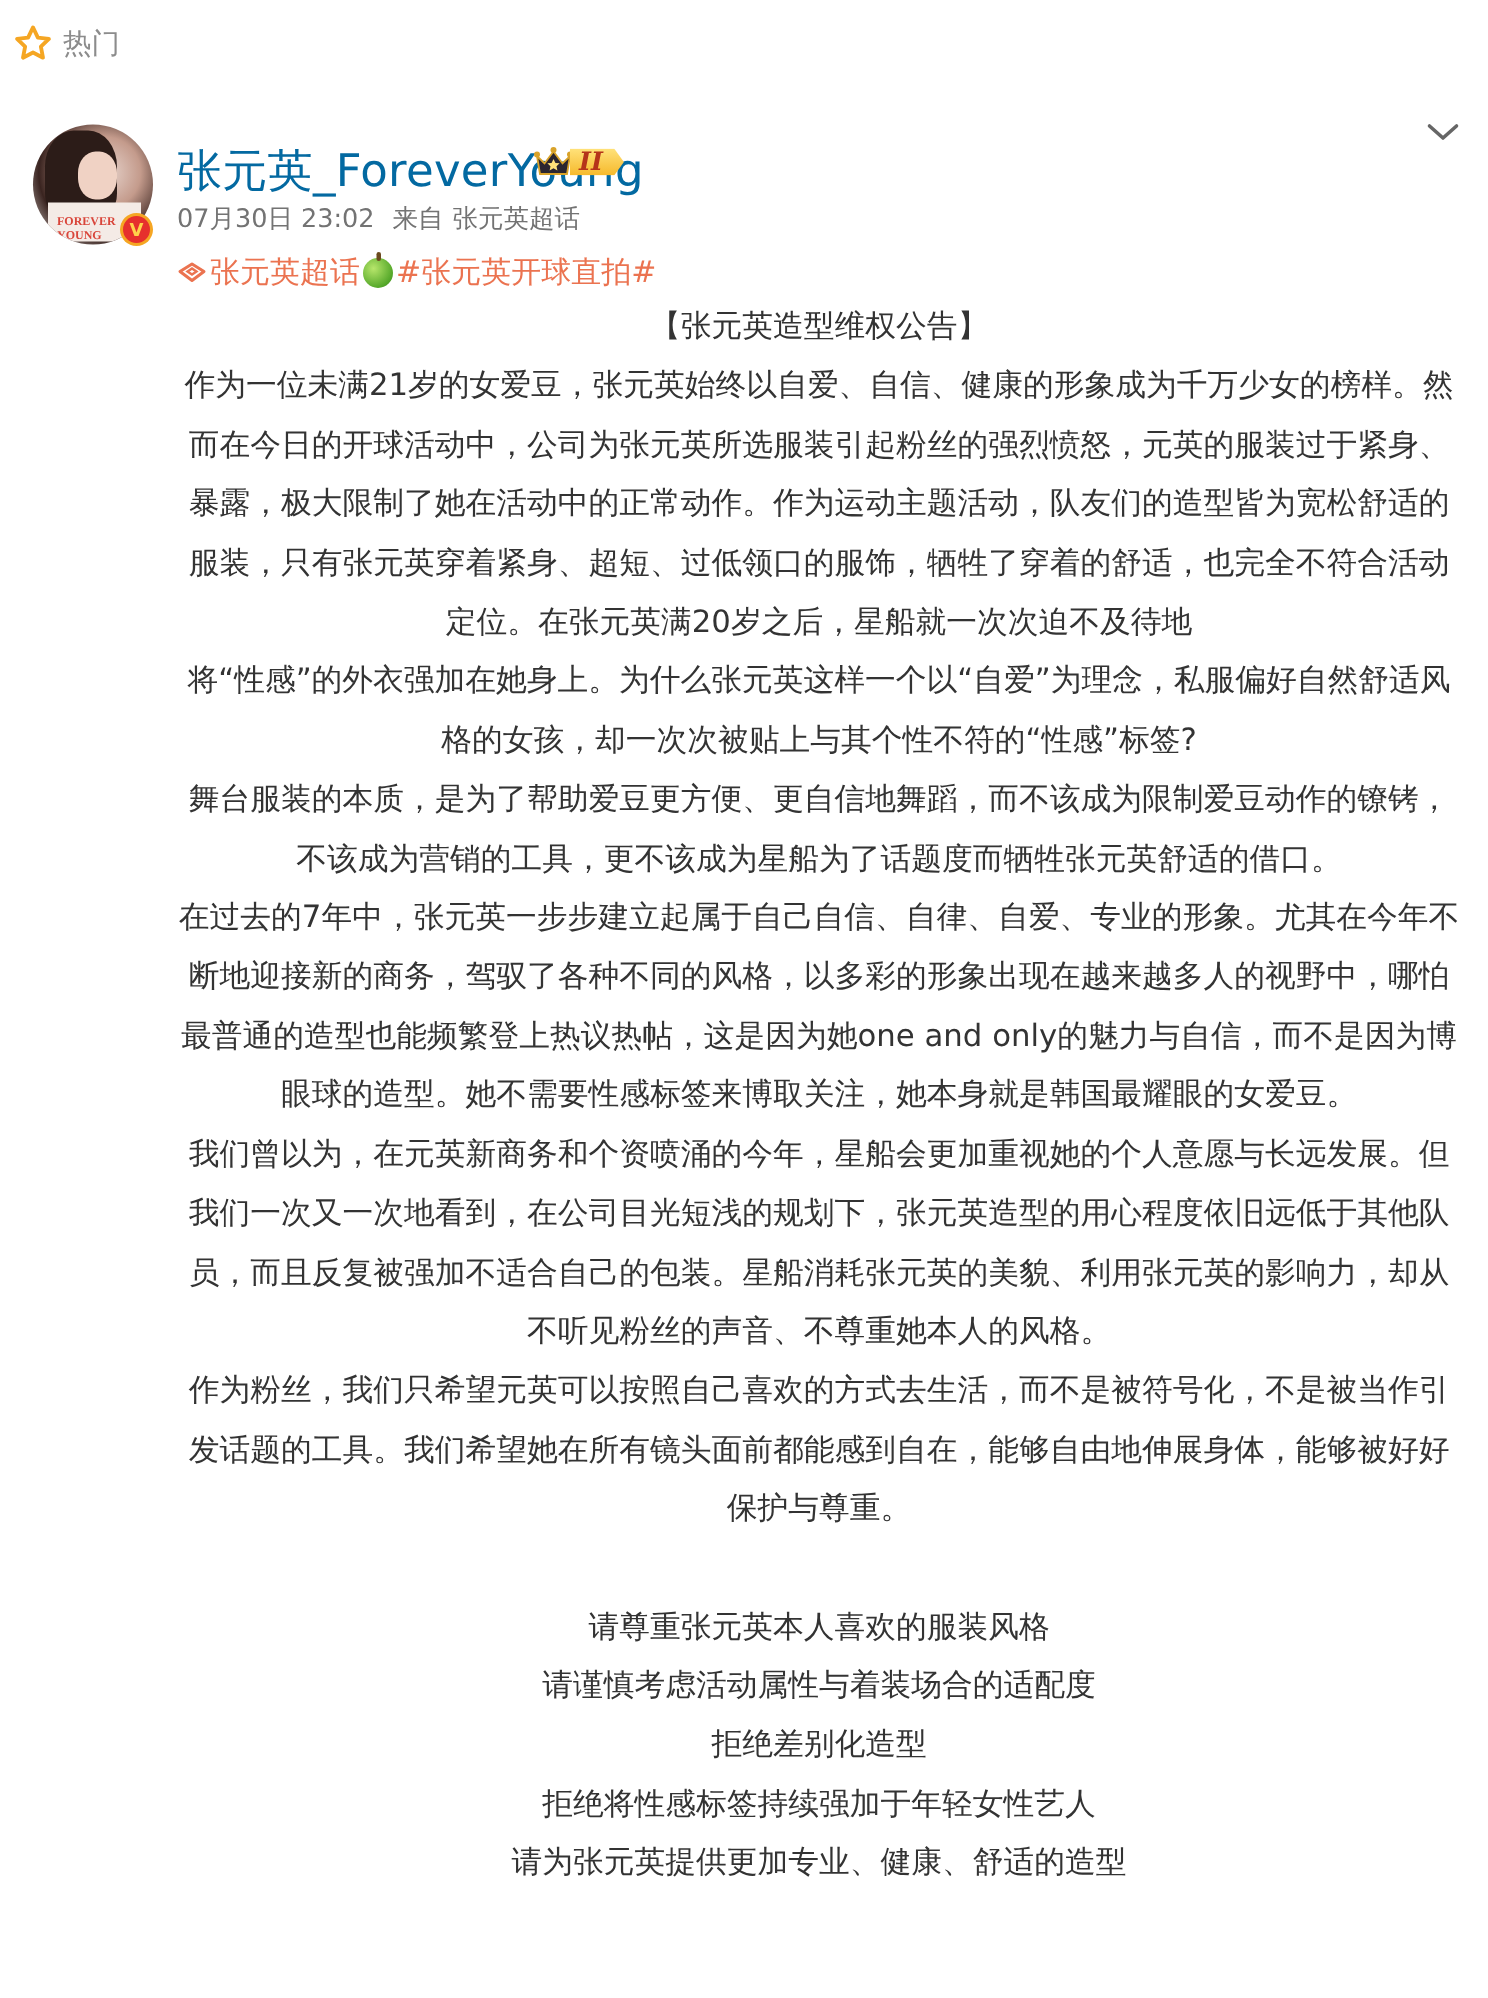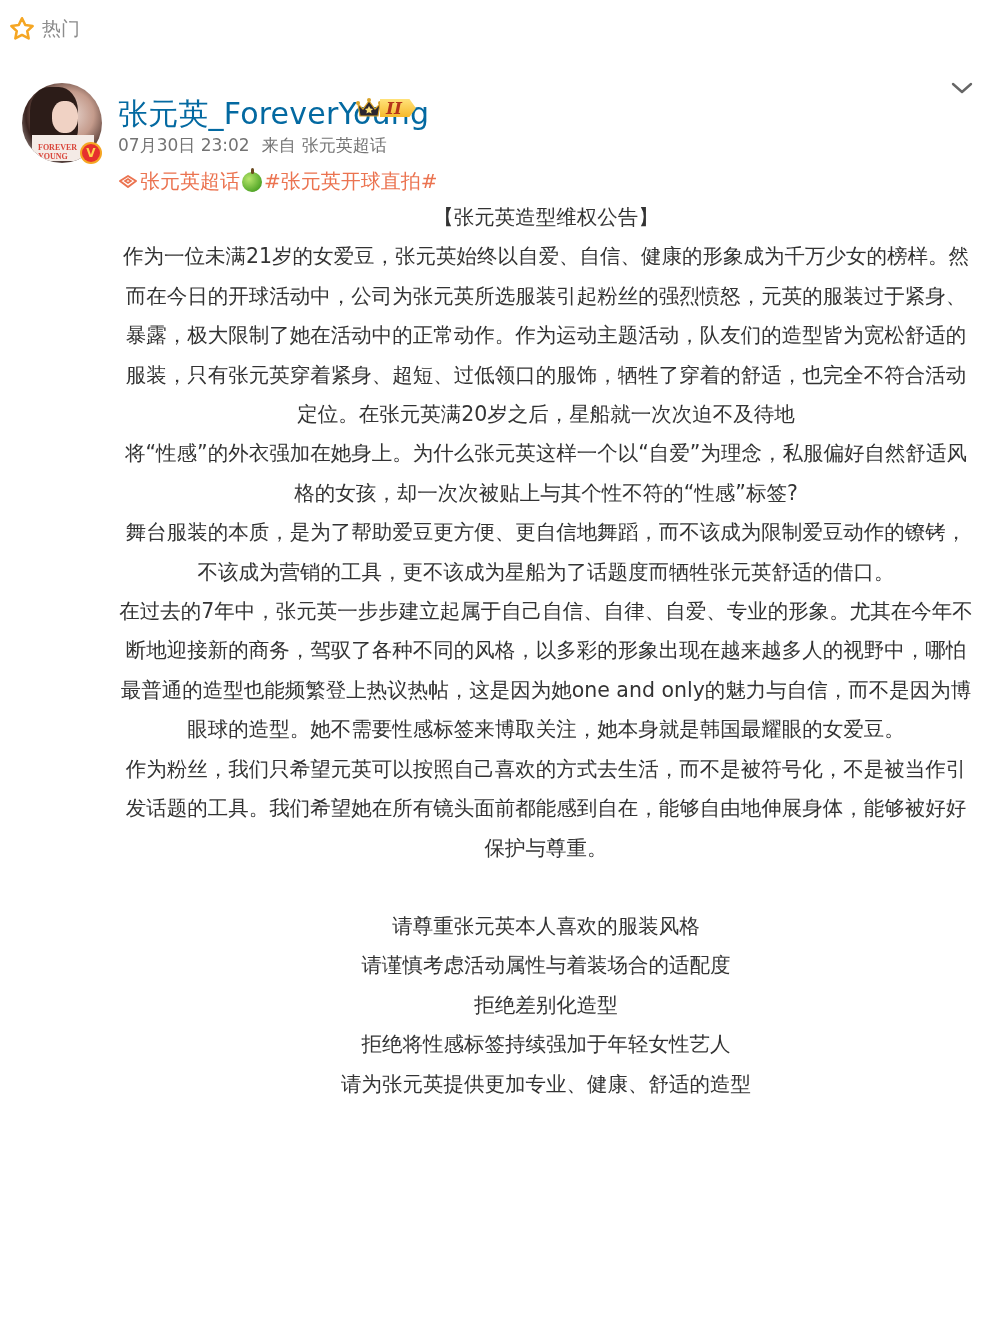--- a/index.html
+++ b/index.html
@@ -90,20 +90,21 @@
     <span class="apple"></span>
     <span>#张元英开球直拍#</span>
   </div>
 
   <div class="content">
     <p>【张元英造型维权公告】</p>
     <p>作为一位未满21岁的女爱豆，张元英始终以自爱、自信、健康的形象成为千万少女的榜样。然而在今日的开球活动中，公司为张元英所选服装引起粉丝的强烈愤怒，元英的服装过于紧身、暴露，极大限制了她在活动中的正常动作。作为运动主题活动，队友们的造型皆为宽松舒适的服装，只有张元英穿着紧身、超短、过低领口的服饰，牺牲了穿着的舒适，也完全不符合活动定位。在张元英满20岁之后，星船就一次次迫不及待地</p>
     <p>将“性感”的外衣强加在她身上。为什么张元英这样一个以“自爱”为理念，私服偏好自然舒适风格的女孩，却一次次被贴上与其个性不符的“性感”标签?</p>
     <p>舞台服装的本质，是为了帮助爱豆更方便、更自信地舞蹈，而不该成为限制爱豆动作的镣铐，不该成为营销的工具，更不该成为星船为了话题度而牺牲张元英舒适的借口。</p>
     <p>在过去的7年中，张元英一步步建立起属于自己自信、自律、自爱、专业的形象。尤其在今年不断地迎接新的商务，驾驭了各种不同的风格，以多彩的形象出现在越来越多人的视野中，哪怕最普通的造型也能频繁登上热议热帖，这是因为她one and only的魅力与自信，而不是因为博眼球的造型。她不需要性感标签来博取关注，她本身就是韩国最耀眼的女爱豆。</p>
+    <p>我们曾以为，在元英新商务和个资喷涌的今年，星船会更加重视她的个人意愿与长远发展。但我们一次又一次地看到，在公司目光短浅的规划下，张元英造型的用心程度依旧远低于其他队员，而且反复被强加不适合自己的包装。星船消耗张元英的美貌、利用张元英的影响力，却从不听见粉丝的声音、不尊重她本人的风格。</p>
     <p>作为粉丝，我们只希望元英可以按照自己喜欢的方式去生活，而不是被符号化，不是被当作引发话题的工具。我们希望她在所有镜头面前都能感到自在，能够自由地伸展身体，能够被好好保护与尊重。</p>
     <div class="gap"></div>
     <p class="demand">请尊重张元英本人喜欢的服装风格</p>
     <p class="demand">请谨慎考虑活动属性与着装场合的适配度</p>
     <p class="demand">拒绝差别化造型</p>
     <p class="demand">拒绝将性感标签持续强加于年轻女性艺人</p>
     <p class="demand">请为张元英提供更加专业、健康、舒适的造型</p>
   </div>
 </div>
 

